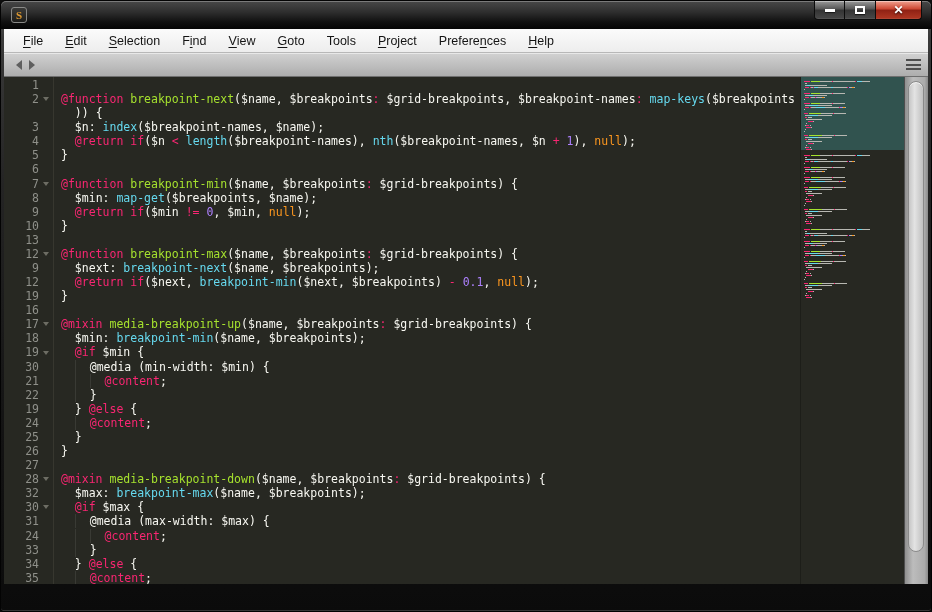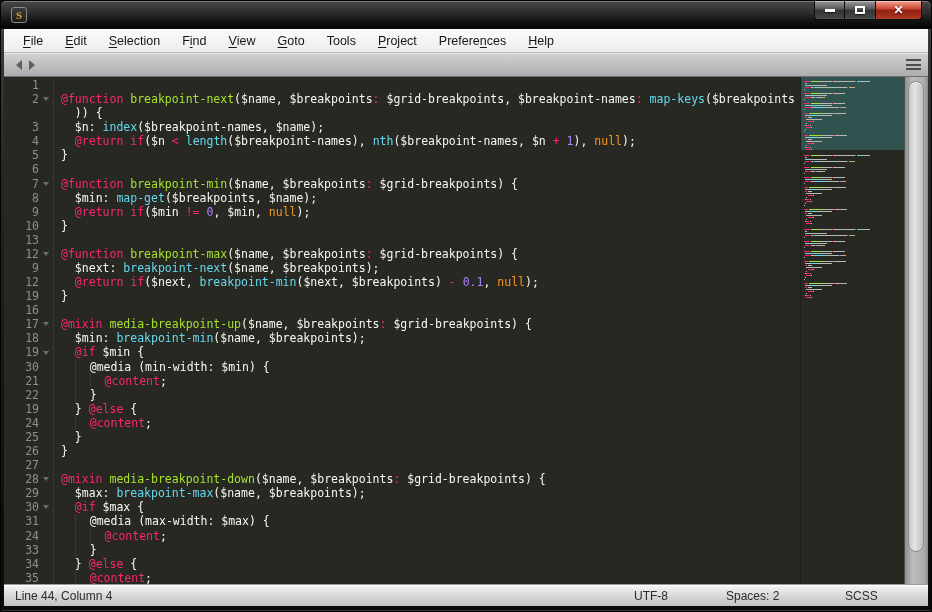--- a/index.html
+++ b/index.html
@@ -290,21 +290,21 @@
           <span class="g-num">27</span>
           <span class="g-fold"></span>
         </div>
         <div class="g-row">
           <span class="g-num">28</span>
           <span class="g-fold">
             <span class="fold-tri"></span>
           </span>
         </div>
         <div class="g-row">
-          <span class="g-num">29</span>
+          <span class="g-num">32</span>
           <span class="g-fold"></span>
         </div>
         <div class="g-row">
           <span class="g-num">30</span>
           <span class="g-fold">
             <span class="fold-tri"></span>
           </span>
         </div>
         <div class="g-row">
           <span class="g-num">31</span>
@@ -439,20 +439,14 @@
           <div class="mm-row"><span class="mm-seg" style="width: 2.48px;"></span><span class="mm-seg" style="width: 1px; background: rgb(184, 184, 178);"></span></div>
           <div class="mm-row"><span class="mm-seg" style="width: 1.24px;"></span><span class="mm-seg" style="width: 1px; background: rgb(184, 184, 178);"></span><span class="mm-seg" style="width: 3px; background: rgb(249, 38, 114);"></span><span class="mm-seg" style="width: 0.62px;"></span><span class="mm-seg" style="width: 1px; background: rgb(184, 184, 178);"></span></div>
           <div class="mm-row"><span class="mm-seg" style="width: 2.48px;"></span><span class="mm-seg" style="width: 5px; background: rgb(249, 38, 114);"></span><span class="mm-seg" style="width: 1px; background: rgb(184, 184, 178);"></span></div>
         </div>
     </div>
     <div class="vscroll">
       <div class="vthumb"></div>
     </div>
   </div>
 
-  <div class="statusbar">
-    <span class="sb-left">Line 44, Column 4</span>
-    <span class="sb-item sb-i0">UTF-8</span>
-    <span class="sb-item sb-i1">Spaces: 2</span>
-    <span class="sb-item sb-i2">SCSS</span>
-  </div>
 
 </div>
 
 </body></html>

